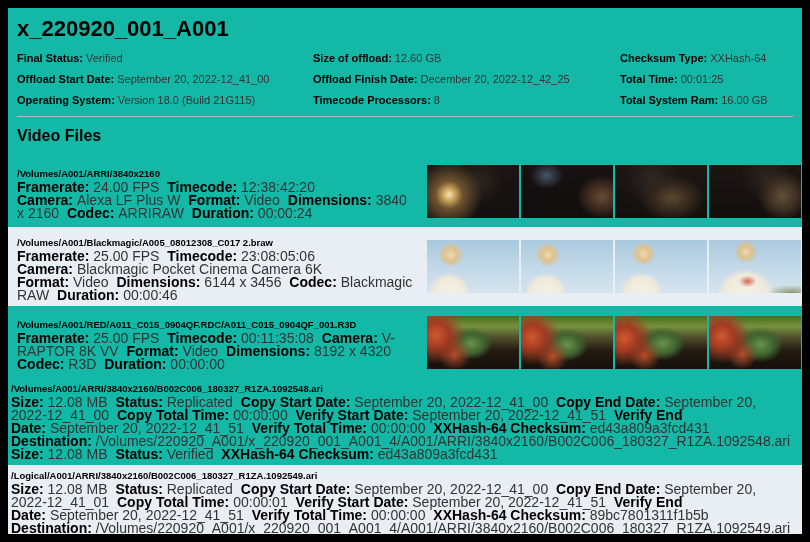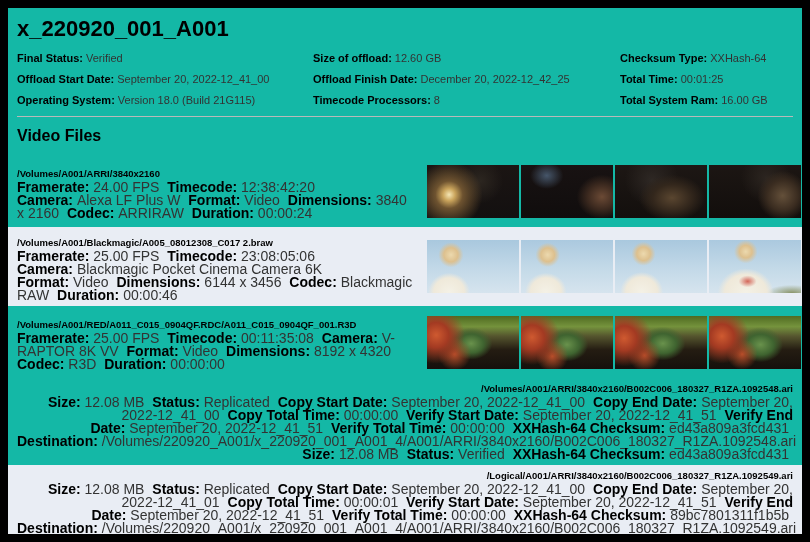--- a/index.html
+++ b/index.html
@@ -92,21 +92,21 @@
     radial-gradient(circle at 10% 42%, #cf5a30 0%, #a33a22 14%, rgba(0,0,0,0) 32%),
     radial-gradient(circle at 32% 74%, #b84e2a 0%, rgba(0,0,0,0) 22%),
     radial-gradient(ellipse 34% 44% at 52% 52%, #69924c 0%, #3f6430 42%, rgba(0,0,0,0) 72%),
     linear-gradient(180deg,#4f6a20 0%,#74923c 20%,#55552e 38%,#241c12 64%,#15100c 100%);}
   .th-red-4{background:
     radial-gradient(circle at 14% 38%, #cf5a30 0%, #a33a22 14%, rgba(0,0,0,0) 32%),
     radial-gradient(circle at 36% 72%, #b84e2a 0%, rgba(0,0,0,0) 22%),
     radial-gradient(ellipse 34% 46% at 56% 54%, #69924c 0%, #3f6430 42%, rgba(0,0,0,0) 72%),
     linear-gradient(180deg,#506b21 0%,#75933d 20%,#56562f 38%,#241c12 64%,#15100c 100%);}
   
-  .frow{padding:4px 9px 3px 9px;margin-bottom:1px;text-align:right;}
+  .frow{padding:4px 9px 3px 3px;margin-bottom:1px;}
   .frow .meta{color:#333;}
 </style>
 </head>
 <body>
 
 <div class="page">
 
   <h1>x_220920_001_A001</h1>
 
   <div class="summary">

